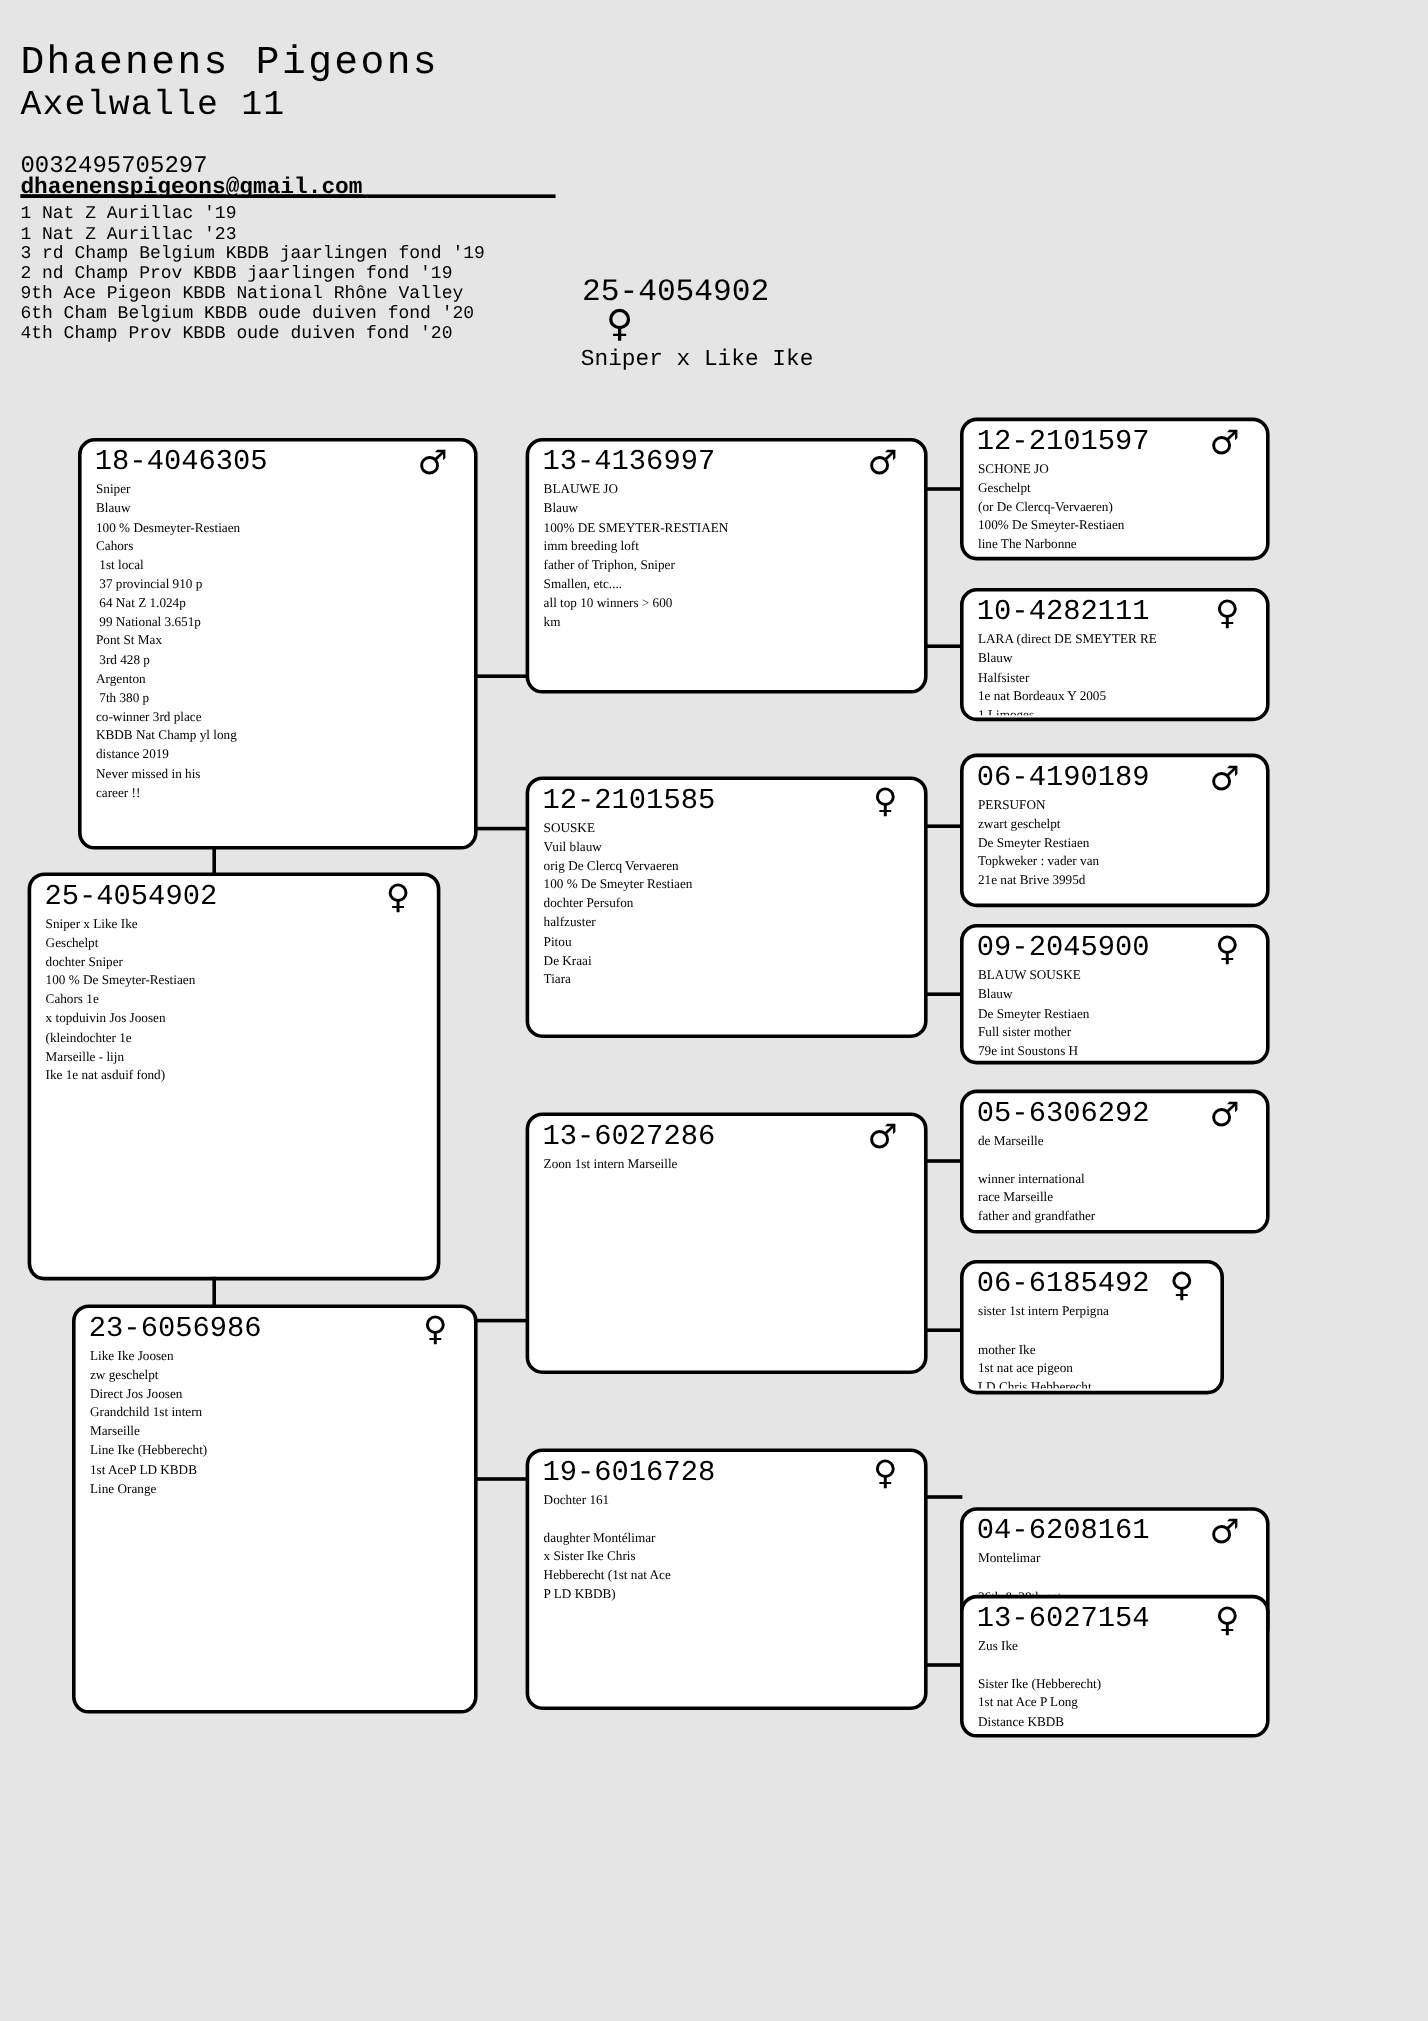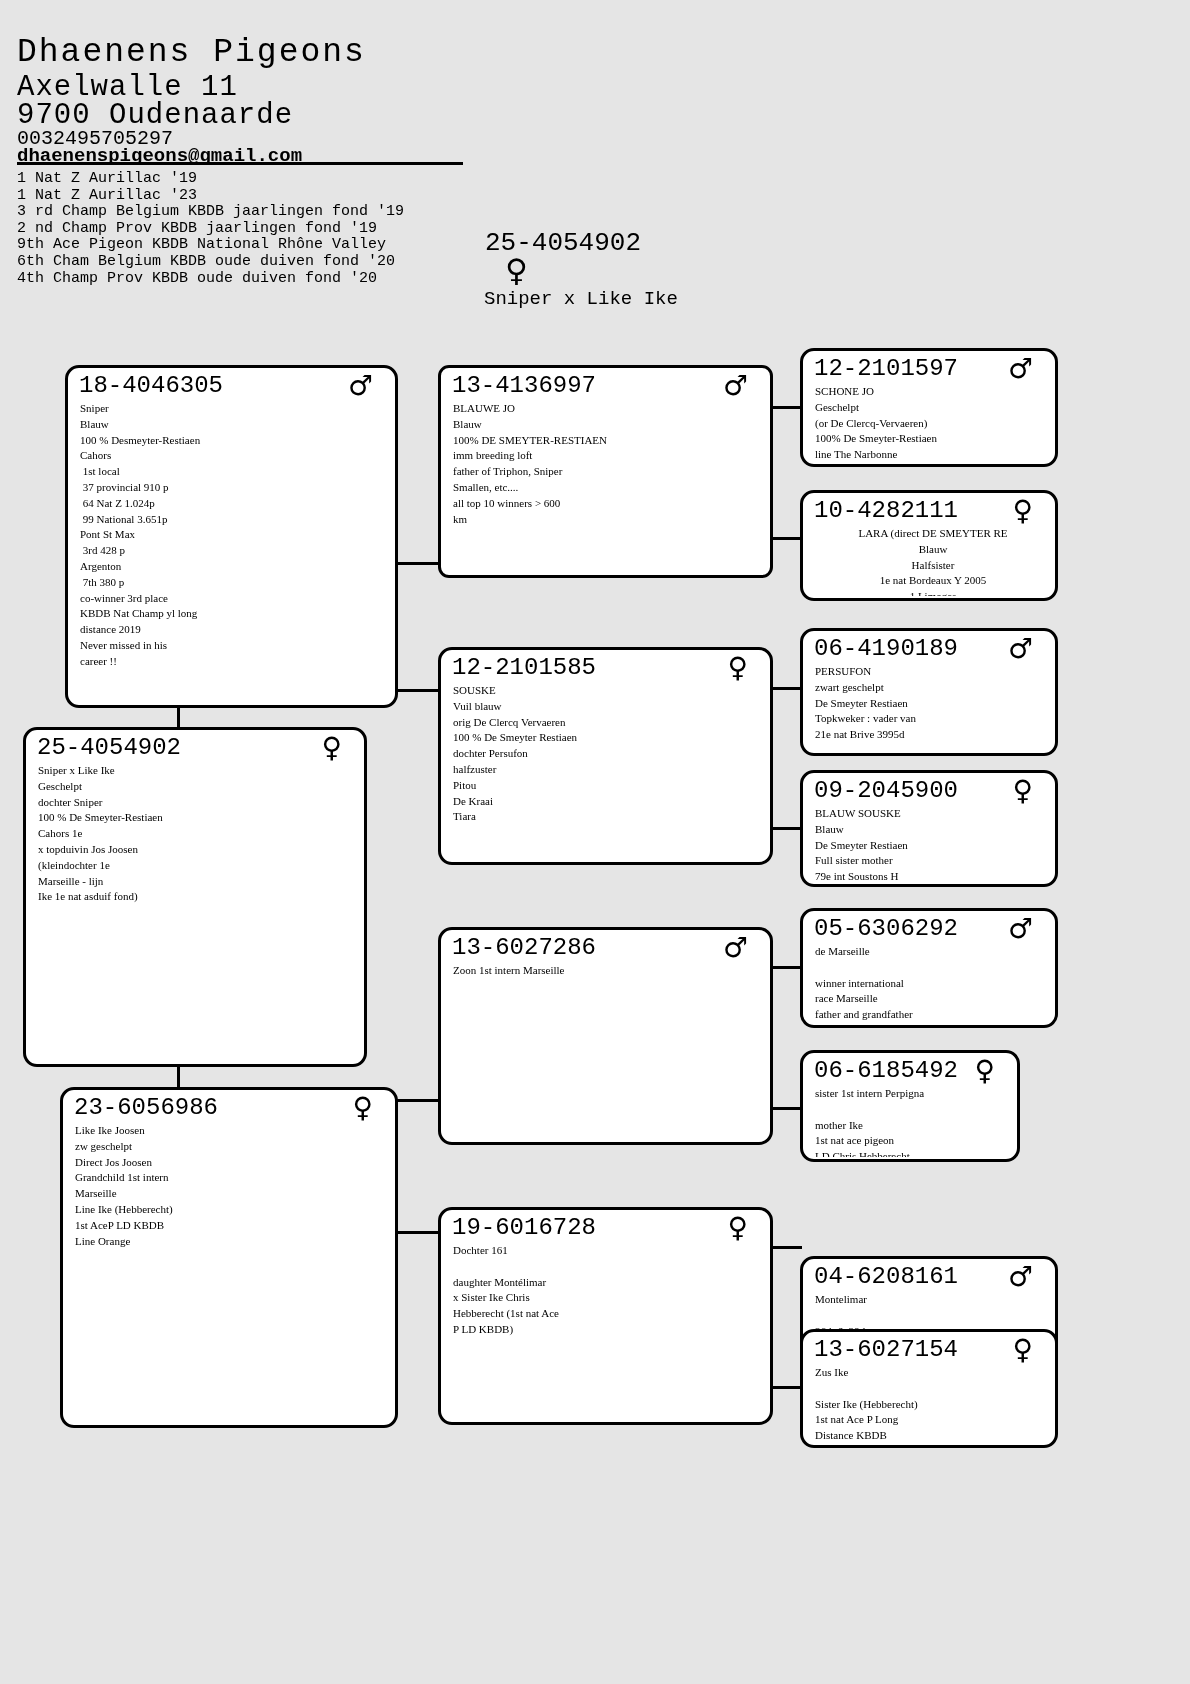--- a/index.html
+++ b/index.html
@@ -29,27 +29,27 @@
   .pbox .ring { position:absolute; top:4px; left:11px; font-size:24px; white-space:nowrap; }
   .pbox .body { position:absolute; top:33px; left:12px; right:4px; bottom:2px;
                 font-size:11px; line-height:15.8px; white-space:pre-wrap; overflow:hidden;font-family:Liberation Serif, serif; }
   .pbox .sym  { position:absolute; top:1px; right:22px; font-size:28px;
                 font-family:"DejaVu Sans",sans-serif; }
 
   #box-sire      { left:65px;  top:365px; width:333px; height:343px; }
   #box-subject   { left:23px;  top:727px; width:344px; height:340px; }
   #box-dam       { left:60px;  top:1087px; width:338px; height:341px; }
 
-  #box-sire-sire { left:438px; top:365px;  width:335px; height:213px;border-radius:11px; }
+  #box-sire-sire { left:438px; top:365px;  width:335px; height:213px; }
   #box-sire-dam  { left:438px; top:647px;  width:335px; height:218px; }
   #box-dam-sire  { left:438px; top:927px;  width:335px; height:218px; }
   #box-dam-dam   { left:438px; top:1207px; width:335px; height:218px; }
 
   #box-g1 { left:800px; top:348px;  width:258px; height:119px; }
-  #box-g2 { left:800px; top:490px;  width:258px; height:111px;text-align:center; }
+  #box-g2 { left:800px; top:490px;  width:258px; height:111px; }
   #box-g3 { left:800px; top:628px;  width:258px; height:128px; }
   #box-g4 { left:800px; top:770px;  width:258px; height:117px; }
   #box-g5 { left:800px; top:908px;  width:258px; height:120px; }
   #box-g6 { left:800px; top:1050px; width:220px; height:112px; }
   #box-g7 { left:800px; top:1256px; width:258px; height:115px; }
   #box-g8 { left:800px; top:1329px; width:258px; height:119px; }
 
   
   .line { position:absolute; background:#000; }
   #v-sire-subject { left:177px; top:706px;  width:3px; height:24px; }
@@ -63,21 +63,20 @@
   #h-m5 { top:966px; }  #h-m6 { top:1107px; }
   #h-m7 { top:1246px; } #h-m8 { top:1386px; }
 </style>
 </head>
 <body>
 
 <div class="page">
 
   <div class="abs" id="loft-name">Dhaenens Pigeons</div>
   <div class="abs" id="addr1">Axelwalle 11</div>
-  <div class="abs" id="addr2">9700 Oudenaarde</div>
   <div class="abs" id="phone">0032495705297</div>
   <div class="abs" id="email">dhaenenspigeons@gmail.com</div>
   <div class="abs" id="rule"></div>
   <div class="abs" id="achievements">1 Nat Z Aurillac '19
 1 Nat Z Aurillac '23
 3 rd Champ Belgium KBDB jaarlingen fond '19
 2 nd Champ Prov KBDB jaarlingen fond '19
 9th Ace Pigeon KBDB National Rhône Valley
 6th Cham Belgium KBDB oude duiven fond '20
 4th Champ Prov KBDB oude duiven fond '20</div>

